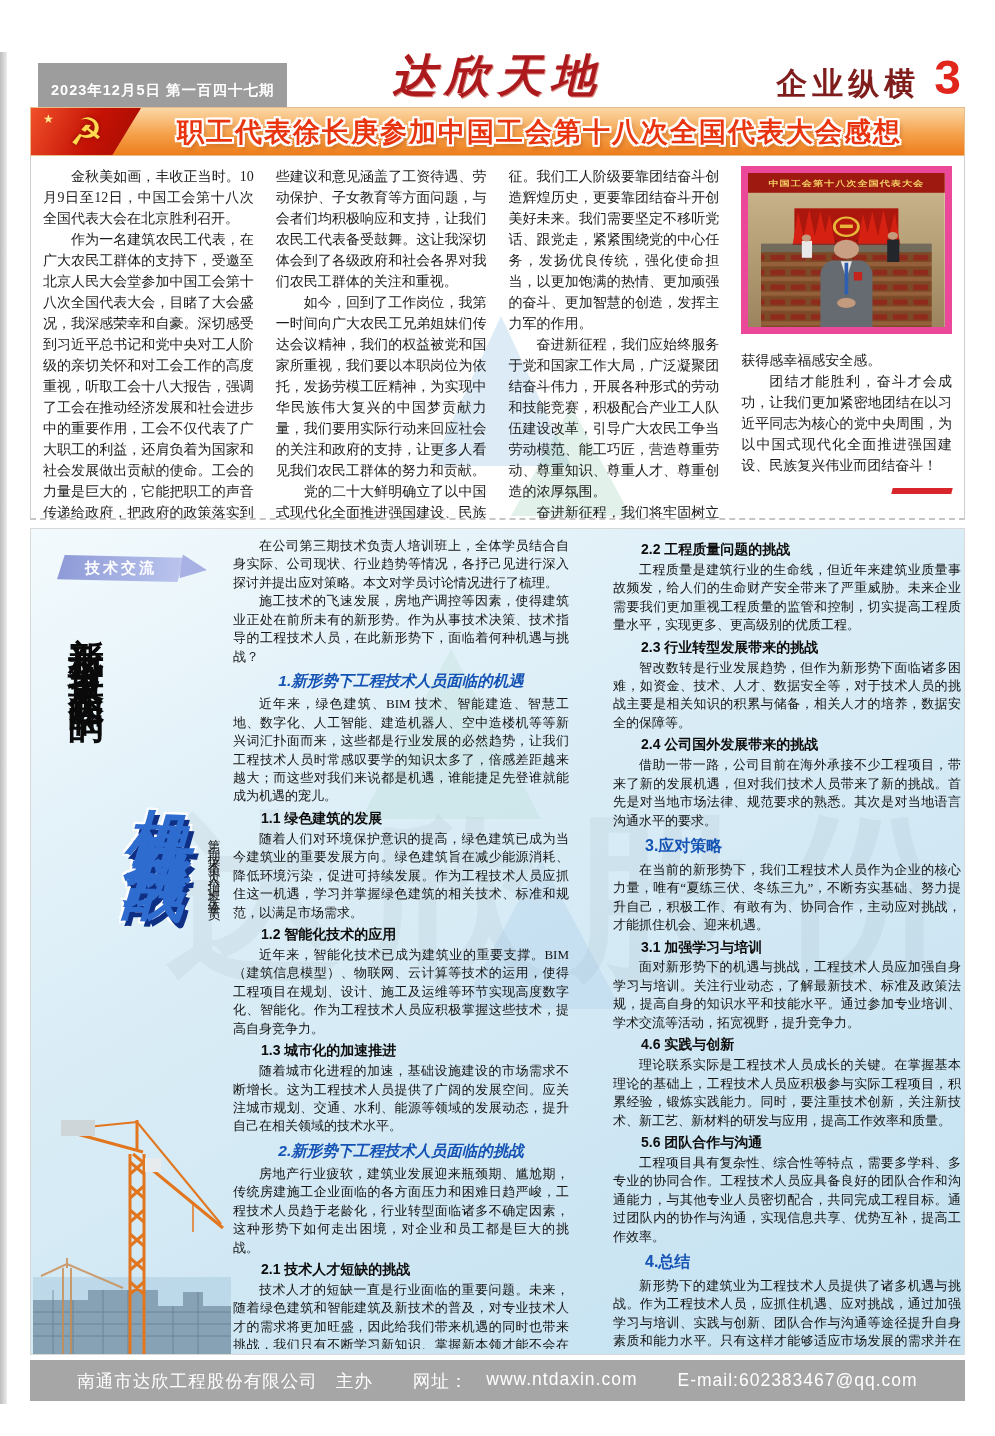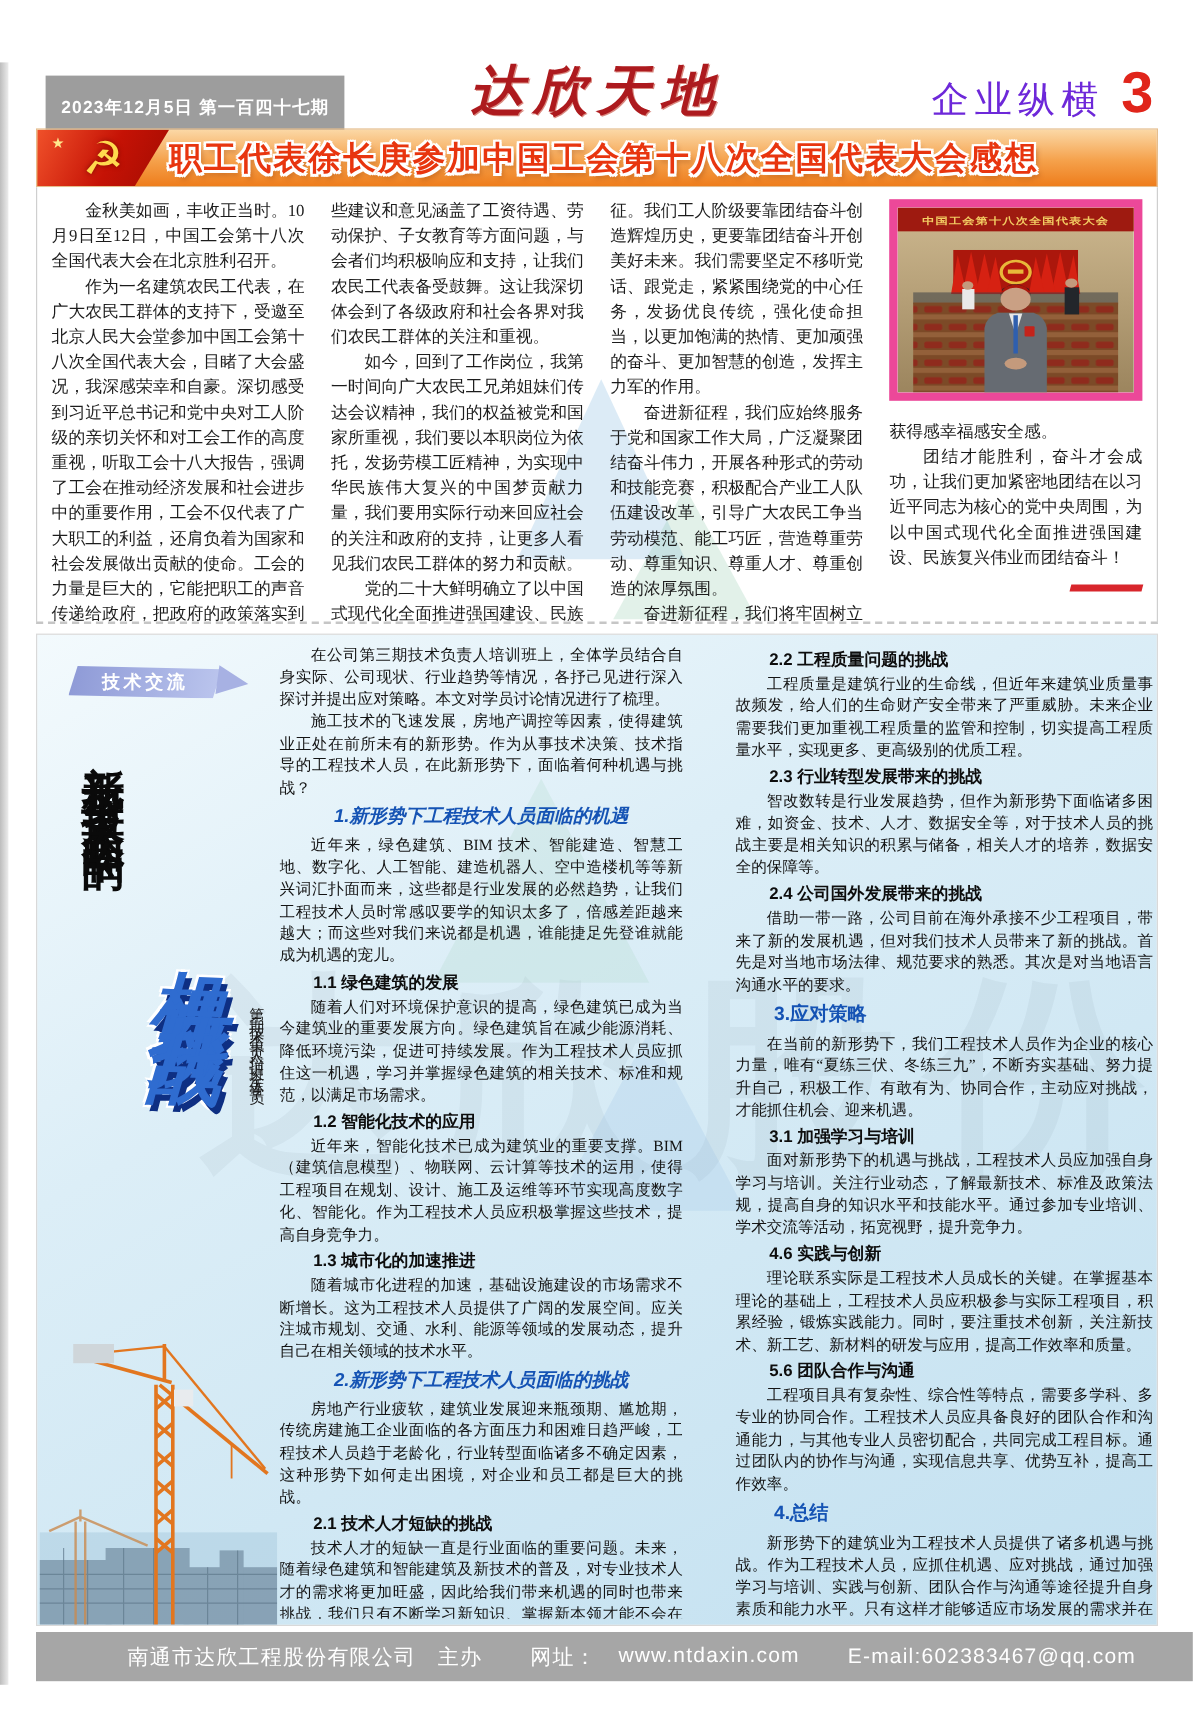--- a/index.html
+++ b/index.html
@@ -8,36 +8,36 @@
   .scan-edge{position:absolute;left:0;top:52px;width:7px;height:1352px;
         background:linear-gradient(to right,#bdbdbd,#ececec);}
   
   .issue-box{position:absolute;left:38px;top:63px;height:30px;line-height:30px;padding:12px 13px;
         background:#9d9d9d;color:#fff;font-size:14.5px;letter-spacing:1px;
         font-family:"Liberation Sans","DejaVu Sans",sans-serif;font-weight:bold;}
   .paper-title{position:absolute;left:0;right:0;top:46px;text-align:center;
         font-size:45px;font-weight:bold;font-style:italic;color:#ad1a1e;letter-spacing:8px;
         text-shadow:1px 1px 0 #d98a80;}
   .section-page{position:absolute;right:34px;top:50px;display:flex;align-items:baseline;gap:14px;}
-  .section-label{font-size:31px;font-weight:400;color:#6d28d9;letter-spacing:5px;}
+  .section-label{font-size:31px;font-weight:700;color:#7f1d1d;letter-spacing:5px;}
   .page-number{font-size:48px;font-weight:800;color:#e0251b;
         font-family:"Liberation Sans","DejaVu Sans",sans-serif;}
   
   .lead{position:absolute;left:30px;top:107px;width:935px;height:413px;}
   .lead-banner{height:49px;display:flex;align-items:center;
         background:linear-gradient(180deg,#fbd8a6 0%,#f5a14b 55%,#ee7d1c 100%);
         border:1px solid #e5bd8d;box-sizing:border-box;}
   .emblem-block{width:110px;height:100%;flex:0 0 auto;position:relative;
         background:linear-gradient(115deg,#f0512a 0%,#c51205 55%,#a30c02 100%);
         clip-path:polygon(0 0,100% 0,74% 100%,0 100%);
         display:flex;align-items:center;justify-content:center;}
   .emblem-glyph{font-size:38px;color:#ffd94e;text-shadow:0 0 4px #7e0b00;line-height:1;
         font-family:"DejaVu Sans",sans-serif;}
   .emblem-star{position:absolute;left:12px;top:4px;color:#ffe98e;font-size:12px;}
-  .headline{flex:1;margin:0;padding-right:26px;
+  .headline{flex:1;margin:0;text-align:center;padding-right:26px;
         font-family:"Liberation Sans","DejaVu Sans",sans-serif;
         font-weight:900;font-size:27px;color:#e8350f;letter-spacing:2px;
         text-shadow:-2px -2px 0 #fff,2px -2px 0 #fff,-2px 2px 0 #fff,2px 2px 0 #fff,
                     0 -2px 0 #fff,0 2px 0 #fff,-2px 0 0 #fff,2px 0 0 #fff,3px 4px 4px rgba(120,40,0,.35);}
   .lead-body{position:relative;height:364px;box-sizing:border-box;background:#fff;
         border-left:1px solid #cfcfcf;border-right:1px solid #cfcfcf;border-bottom:2px dashed #c6c6c6;
         padding:10px 12px 6px;display:flex;gap:22px;overflow:hidden;}
   .lcol{flex:1 1 0;font-size:14px;line-height:1.5;text-align:justify;color:#1c1c1c;position:relative;z-index:2;}
   .blk{margin:0;}
   .blk.p{text-indent:2em;}
@@ -82,21 +82,21 @@
   .tcol-2{left:582px;width:348px;height:812px;}
   .blk.hb{font-family:"Liberation Sans","DejaVu Sans",sans-serif;font-weight:800;color:#1553b4;
         font-size:15.5px;text-align:center;text-indent:0;margin:4px 0 3px;font-style:italic;}
   .blk.hbl{font-family:"Liberation Sans","DejaVu Sans",sans-serif;font-weight:800;color:#1553b4;
         font-size:16px;text-align:left;text-indent:2em;margin:5px 0 3px;}
   .blk.hs{font-family:"Liberation Sans","DejaVu Sans",sans-serif;font-weight:700;color:#0d0d0d;
         font-size:14px;text-indent:2em;margin:3px 0 1px;}
   
   .pagefoot{position:absolute;left:30px;top:1360px;width:935px;height:41px;background:#a6a6a6;
         display:flex;align-items:center;justify-content:center;gap:40px;color:#fff;
-        font-family:"Liberation Sans","DejaVu Sans",sans-serif;font-size:17.5px;letter-spacing:1px;padding-left:29px;}
+        font-family:"Liberation Sans","DejaVu Sans",sans-serif;font-size:17.5px;letter-spacing:1px;}
   .pagefoot .grp{display:flex;gap:18px;}
 </style>
 </head>
 <body>
 
 <div class="page">
   <div class="scan-edge"></div>
 
   <header>
     <div class="issue-box">2023年12月5日  第一百四十七期</div>

